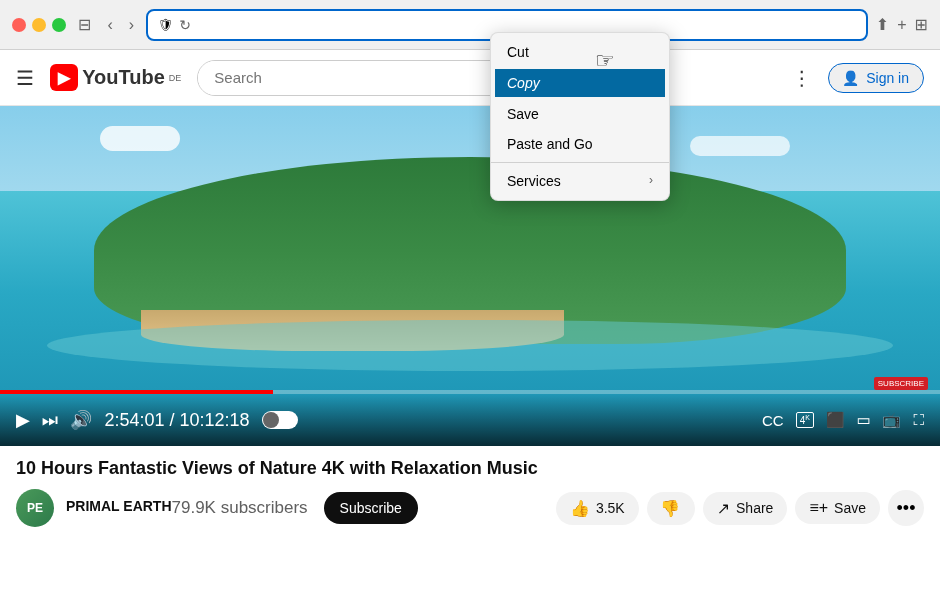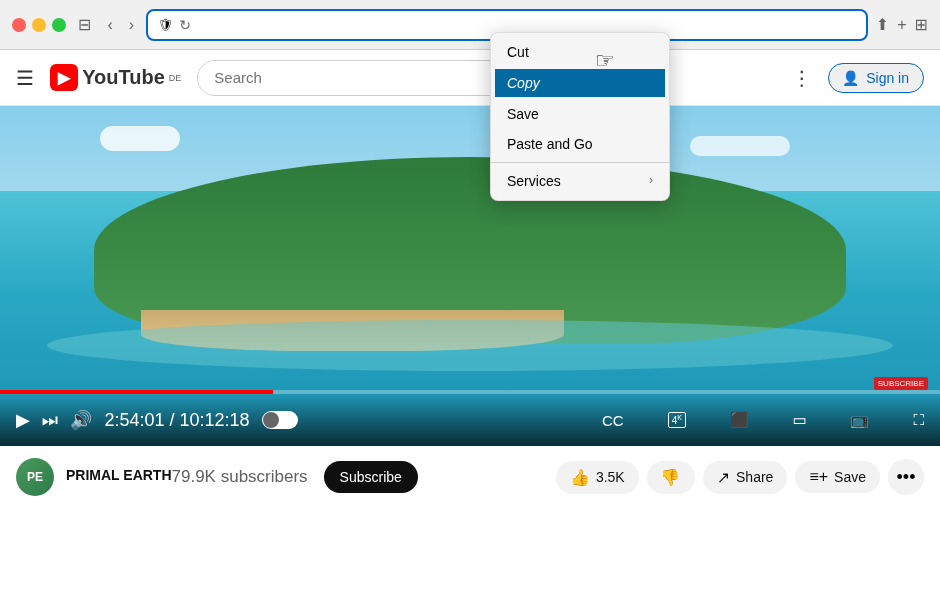--- a/index.html
+++ b/index.html
@@ -198,21 +198,21 @@
       align-items: center;
       padding: 8px 16px;
       gap: 12px;
       height: 52px;
     }
     .ctrl-btn { background: none; border: none; color: white; cursor: pointer; font-size: 18px; }
     .ctrl-time { color: white; font-size: 18px; white-space: nowrap; }
     .ctrl-toggle { width: 36px; height: 18px; background: #fff; border-radius: 10px; position: relative; cursor: pointer; }
     .ctrl-toggle-dot { width: 16px; height: 16px; background: #666; border-radius: 50%; position: absolute; top: 1px; left: 1px; }
     .ctrl-spacer { flex: 1; }
-    .ctrl-small-btn { background: none; border: none; color: white; cursor: pointer; font-size: 15px; margin-left: 32px; }
+    .ctrl-small-btn { background: none; border: none; color: white; cursor: pointer; font-size: 15px; }
     .yt-subscribe-badge {
       position: absolute;
       bottom: 56px;
       right: 12px;
       background: rgba(255,0,0,0.8);
       color: white;
       font-size: 8px;
       padding: 2px 4px;
       border-radius: 2px;
     }
@@ -358,20 +358,21 @@
       <button class="ctrl-small-btn">CC</button>
       <button class="ctrl-small-btn ctrl-4k">4<span class="ctrl-4k-sup">K</span></button>
       <button class="ctrl-small-btn">⬛</button>
       <button class="ctrl-small-btn">▭</button>
       <button class="ctrl-small-btn">📺</button>
       <button class="ctrl-small-btn">⛶</button>
     </div>
   </div>
 
   <div class="video-info">
+    <div class="video-title">10 Hours Fantastic Views of Nature 4K with Relaxation Music</div>
     <div class="video-meta">
       <div class="channel-avatar">PE</div>
       <div class="channel-info">
         <span class="channel-name">PRIMAL EARTH</span>
         <span class="channel-subs">79.9K subscribers</span>
       </div>
       <button class="subscribe-btn">Subscribe</button>
       <div class="action-btns">
         <button class="action-btn">
           <span class="action-btn-icon">👍</span>

